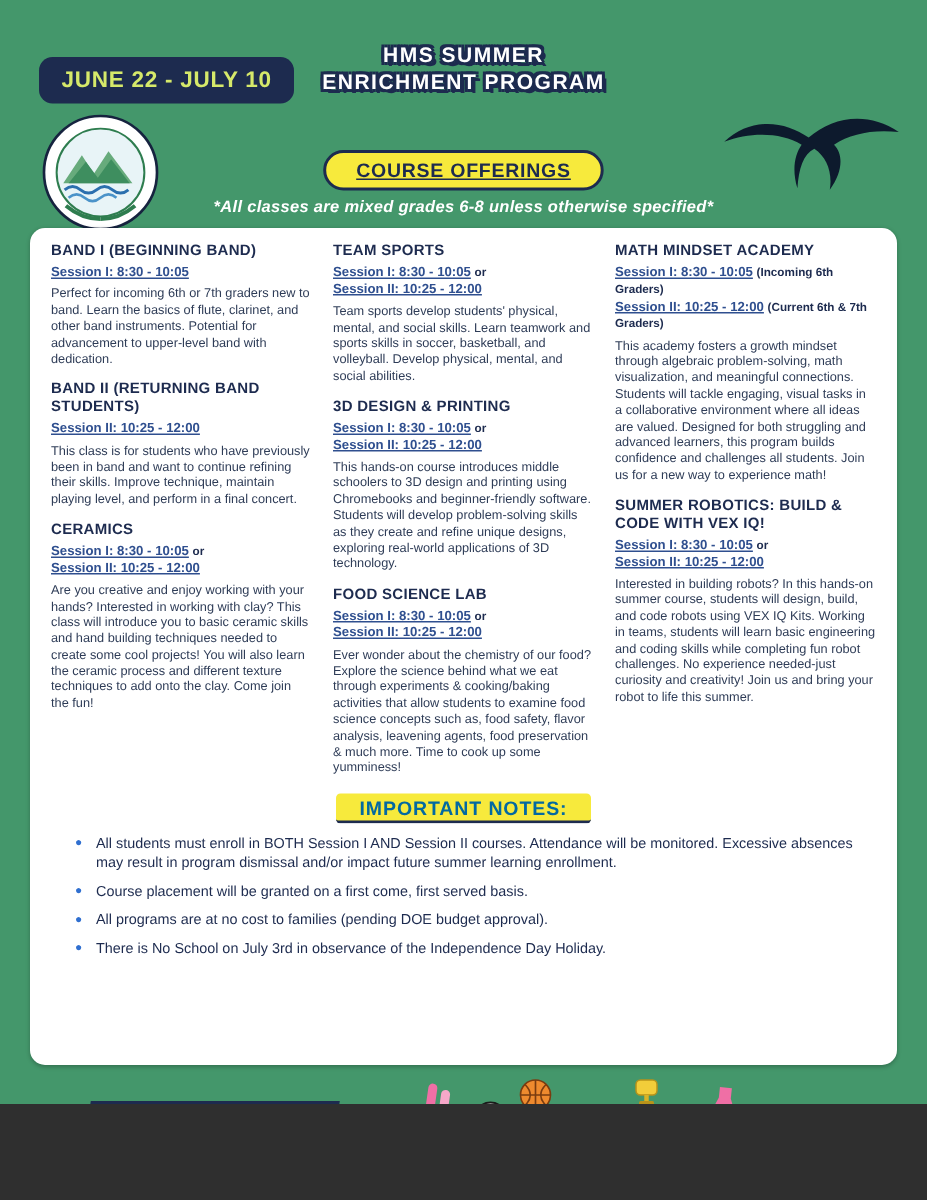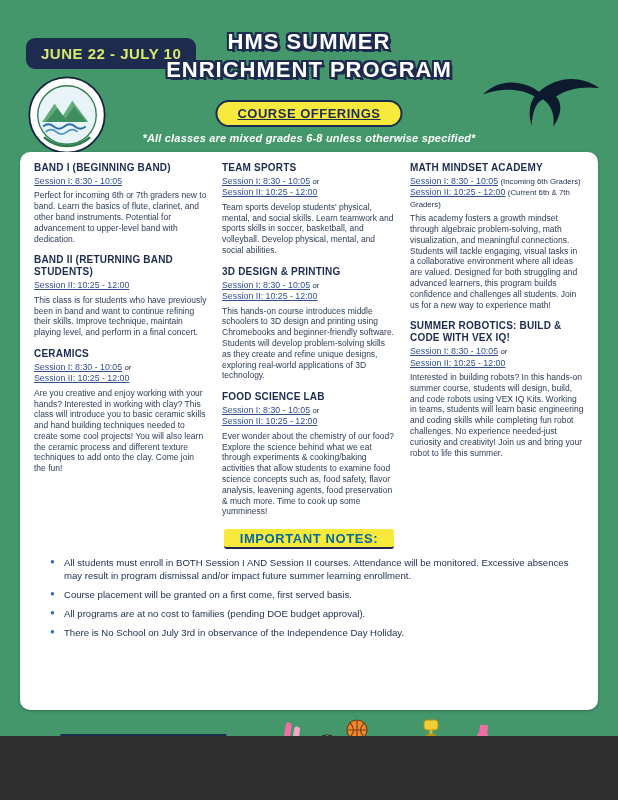--- a/index.html
+++ b/index.html
@@ -17,21 +17,21 @@
     padding:7px 15px; border-radius:9px;
   }
   .time-badge{
     position:absolute; right:20px; top:36px;
     background:#fff; border:3px solid var(--navy,#1d2b4f); border-radius:18px;
     color:var(--navy,#1d2b4f); font-size:15px; font-weight:700;
     padding:6px 13px;
   }
   .main-title{ position:absolute; left:0; right:0; top:28px; text-align:center; }
   .title-line{
-    color:#fff; font-weight:700; letter-spacing:1px; font-size:22px; line-height:1.25;
+    color:#fff; font-weight:700; letter-spacing:1px; font-size:14px; line-height:1.25;
     text-shadow:
       -2px -2px 0 var(--navy,#1d2b4f), 0 -2px 0 var(--navy,#1d2b4f), 2px -2px 0 var(--navy,#1d2b4f),
       -2px 0 0 var(--navy,#1d2b4f), 2px 0 0 var(--navy,#1d2b4f),
       -2px 2px 0 var(--navy,#1d2b4f), 0 2px 0 var(--navy,#1d2b4f), 2px 2px 0 var(--navy,#1d2b4f),
       3px 3px 0 var(--navy,#1d2b4f);
   }
   .offerings-pill{
     position:absolute; left:50%; top:100px; transform:translateX(-50%);
     background:var(--yellow,#f7ea3c); border:2.5px solid var(--navy,#1d2b4f);
     border-radius:16px; padding:4px 20px;
@@ -49,21 +49,21 @@
     position:absolute; left:20px; right:20px; top:152px; height:558px;
     background:#fff; border-radius:10px; padding:10px 14px 4px 14px;
     box-shadow:0 1px 3px rgba(0,0,0,.25); overflow:hidden;
   }
   .columns{ display:grid; grid-template-columns:1fr 1fr 1fr; column-gap:14px; }
   .course{ margin-bottom:10px; }
   .c-title{
     font-size:10px; font-weight:700; color:var(--navy,#1d2b4f);
     letter-spacing:.2px; line-height:1.2; margin-bottom:2px;
   }
-  .c-session{ font-size:8.8px; font-weight:400; color:var(--session-blue,#2f4f8f); line-height:1.3; }
+  .c-session{ font-size:8.8px; font-weight:700; color:var(--session-blue,#2f4f8f); line-height:1.3; }
   .sess-text{ text-decoration:underline; }
   .sess-suffix{ font-size:7.8px; color:var(--navy,#1d2b4f); text-decoration:none; }
   .c-desc{ font-size:8.5px; color:var(--body-text,#2e3c57); line-height:1.27; margin-top:3px; }
   
   .notes{ margin-top:2px; }
   .notes-head{ text-align:center; margin-bottom:8px; }
   .notes-title{
     display:inline-block; background:var(--yellow,#f7ea3c); color:#0369a1;
     font-size:13px; font-weight:700; letter-spacing:.6px;
     padding:2px 16px 1px 16px; border-radius:3px;

